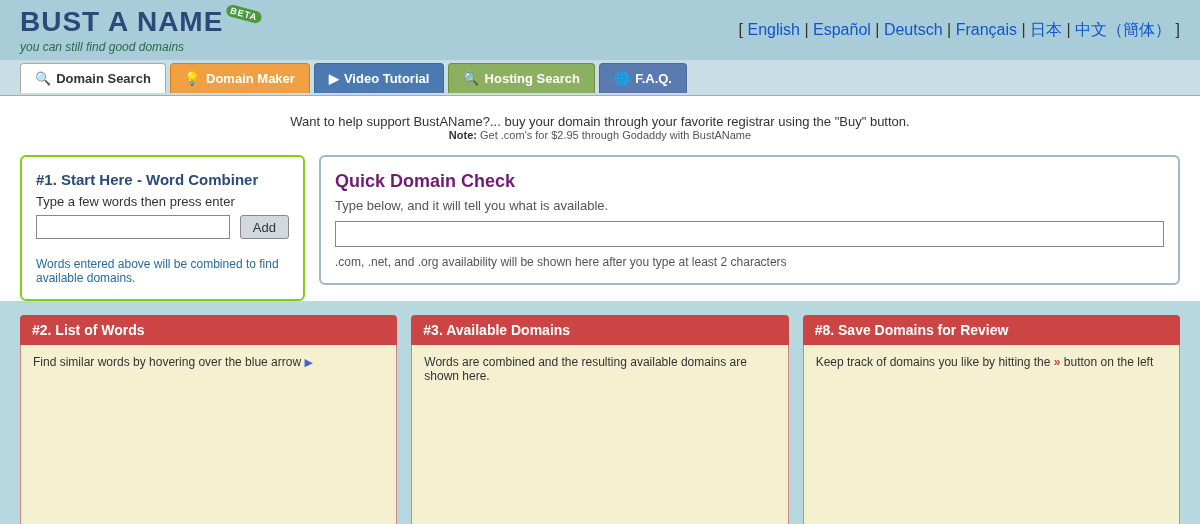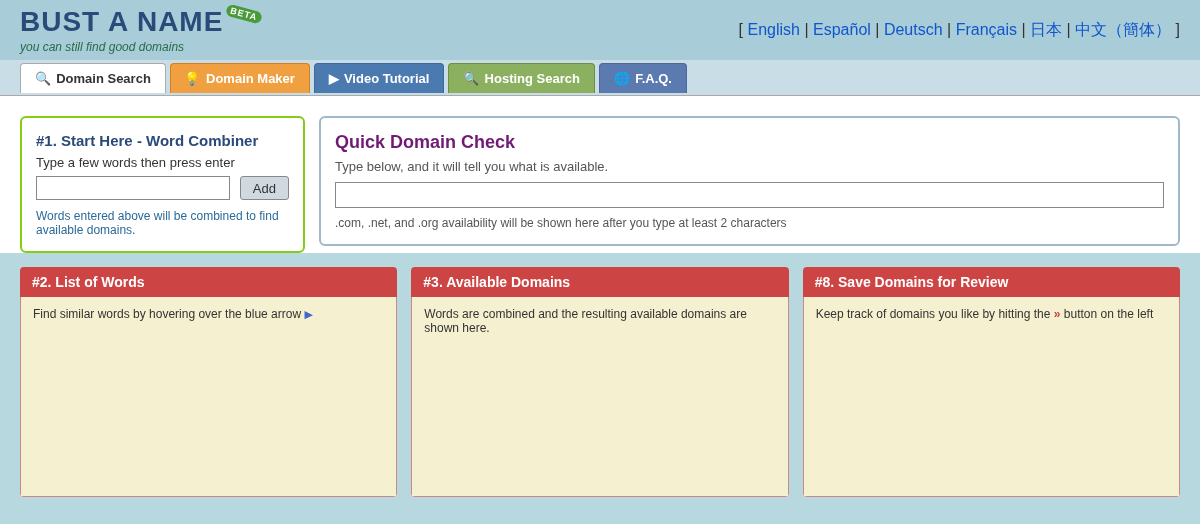--- a/index.html
+++ b/index.html
@@ -180,21 +180,21 @@
 
     .panel-subtitle {
       font-size: 13px;
       color: #333;
       margin-bottom: 6px;
     }
 
     .word-input-row {
       display: flex;
       gap: 10px;
-      margin-bottom: 9px;
+      margin-bottom: 18px;
     }
 
     .word-input {
       flex: 1;
       height: 24px;
       border: 1px solid #888;
       padding: 2px 4px;
       font-size: 13px;
       background: white;
     }
@@ -338,20 +338,27 @@
     <span class="tab-icon">🔍</span>
     <span>Hosting Search</span>
   </a>
   <a href="#" class="nav-tab faq">
     <span class="tab-icon">🌐</span>
     <span>F.A.Q.</span>
   </a>
 </div>
 
 <div class="content-area">
+  <div class="support-msg">
+    <div>Want to help support BustAName?... buy your domain through your favorite registrar using the "Buy" button.</div>
+    <div class="note">
+      <strong>Note:</strong>
+      <span>Get .com's for $2.95 through Godaddy with BustAName</span>
+    </div>
+  </div>
 
   <div class="main-panels">
 
     <div class="word-combiner-panel">
       <div class="panel-title">#1. Start Here - Word Combiner</div>
       <div class="panel-subtitle">Type a few words then press enter</div>
       <div class="word-input-row">
         <input type="text" class="word-input" style="">
         <button class="add-button">Add</button>
       </div>

